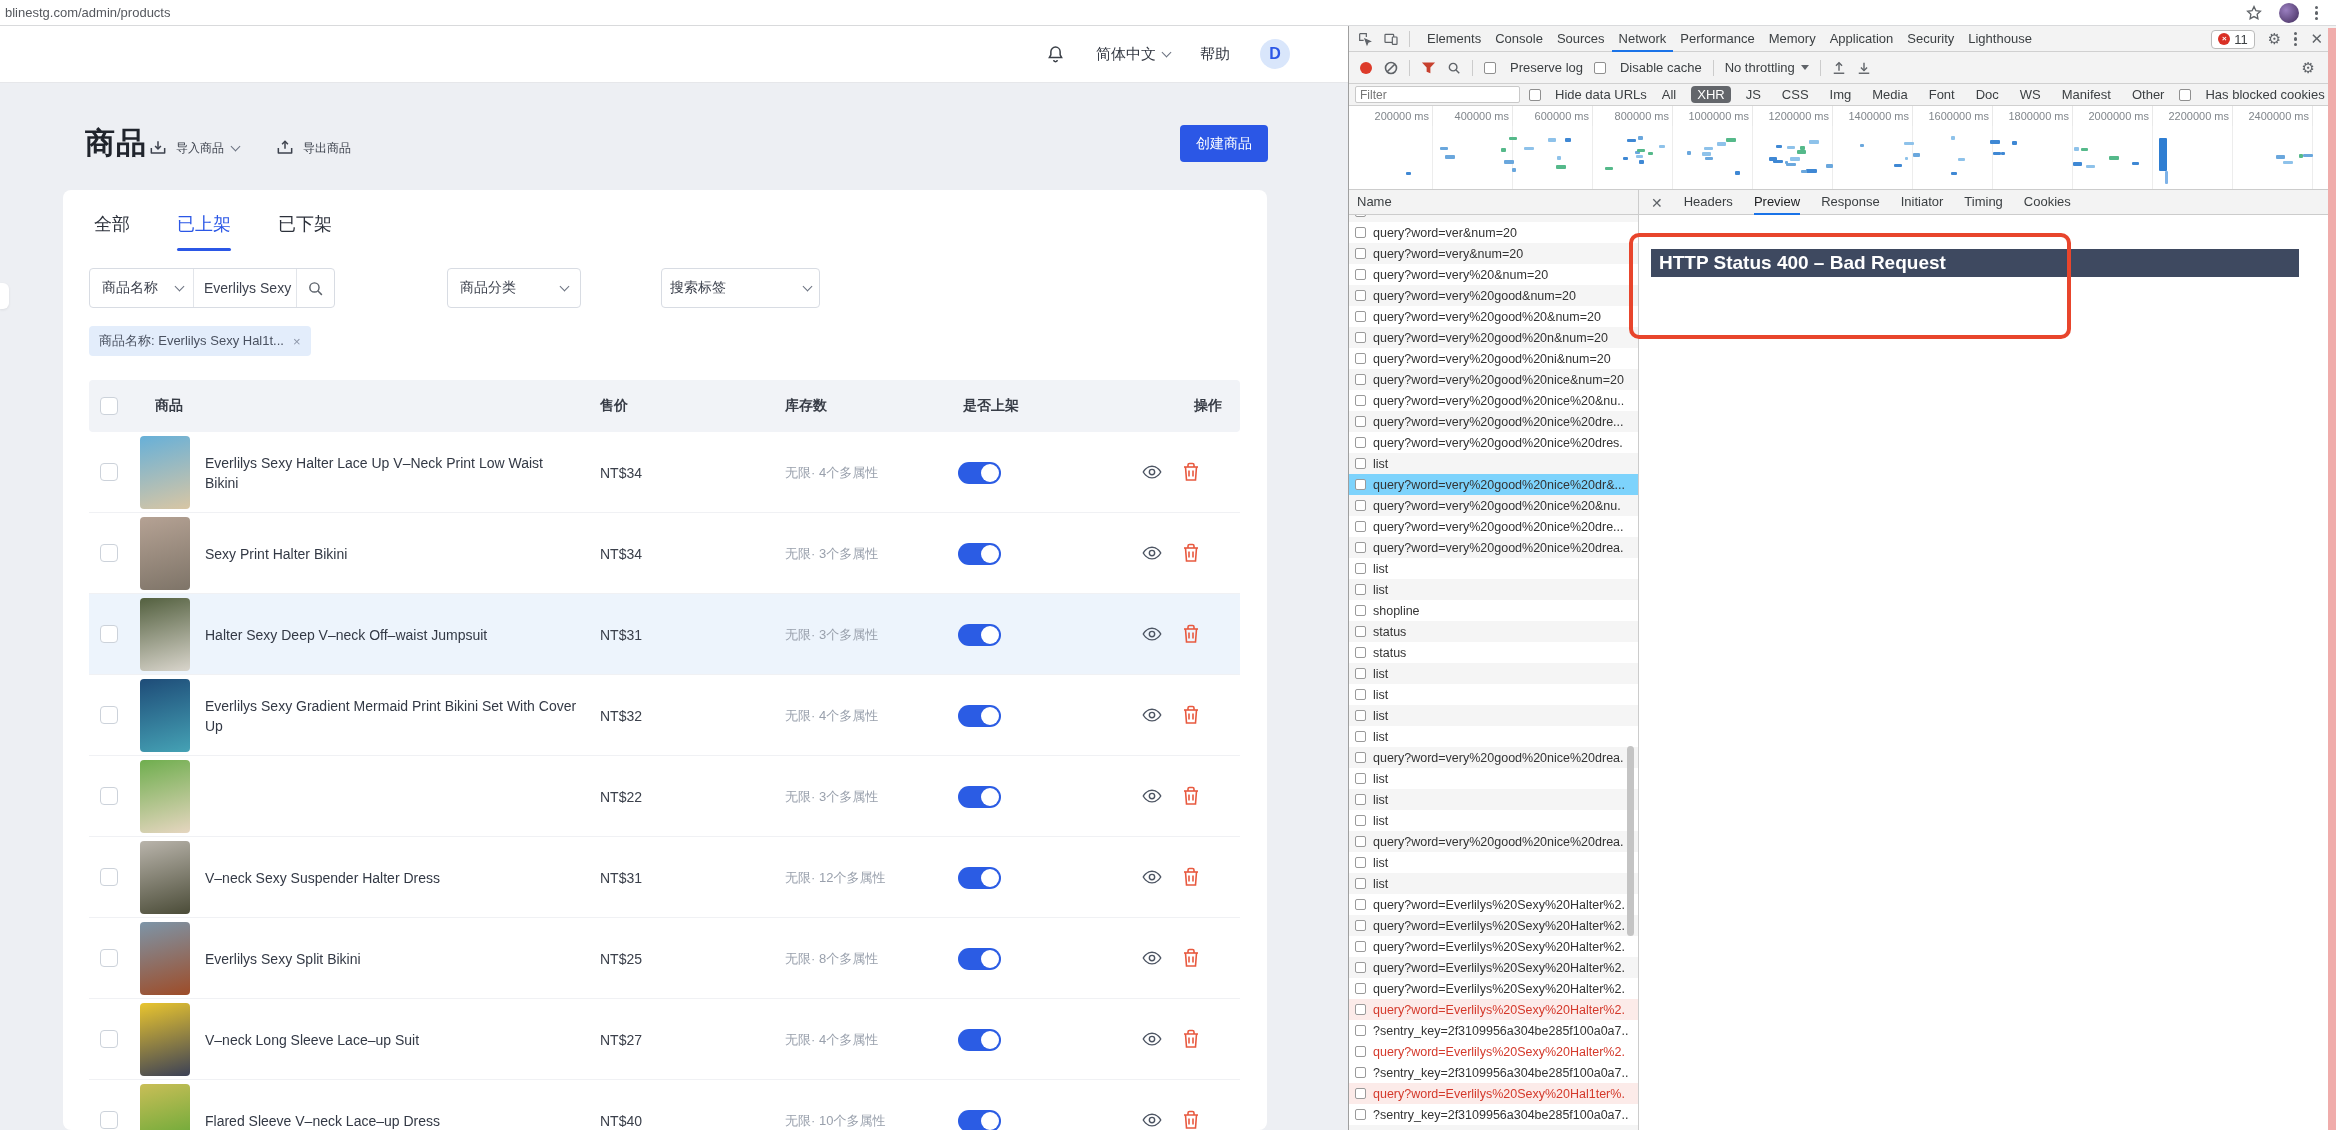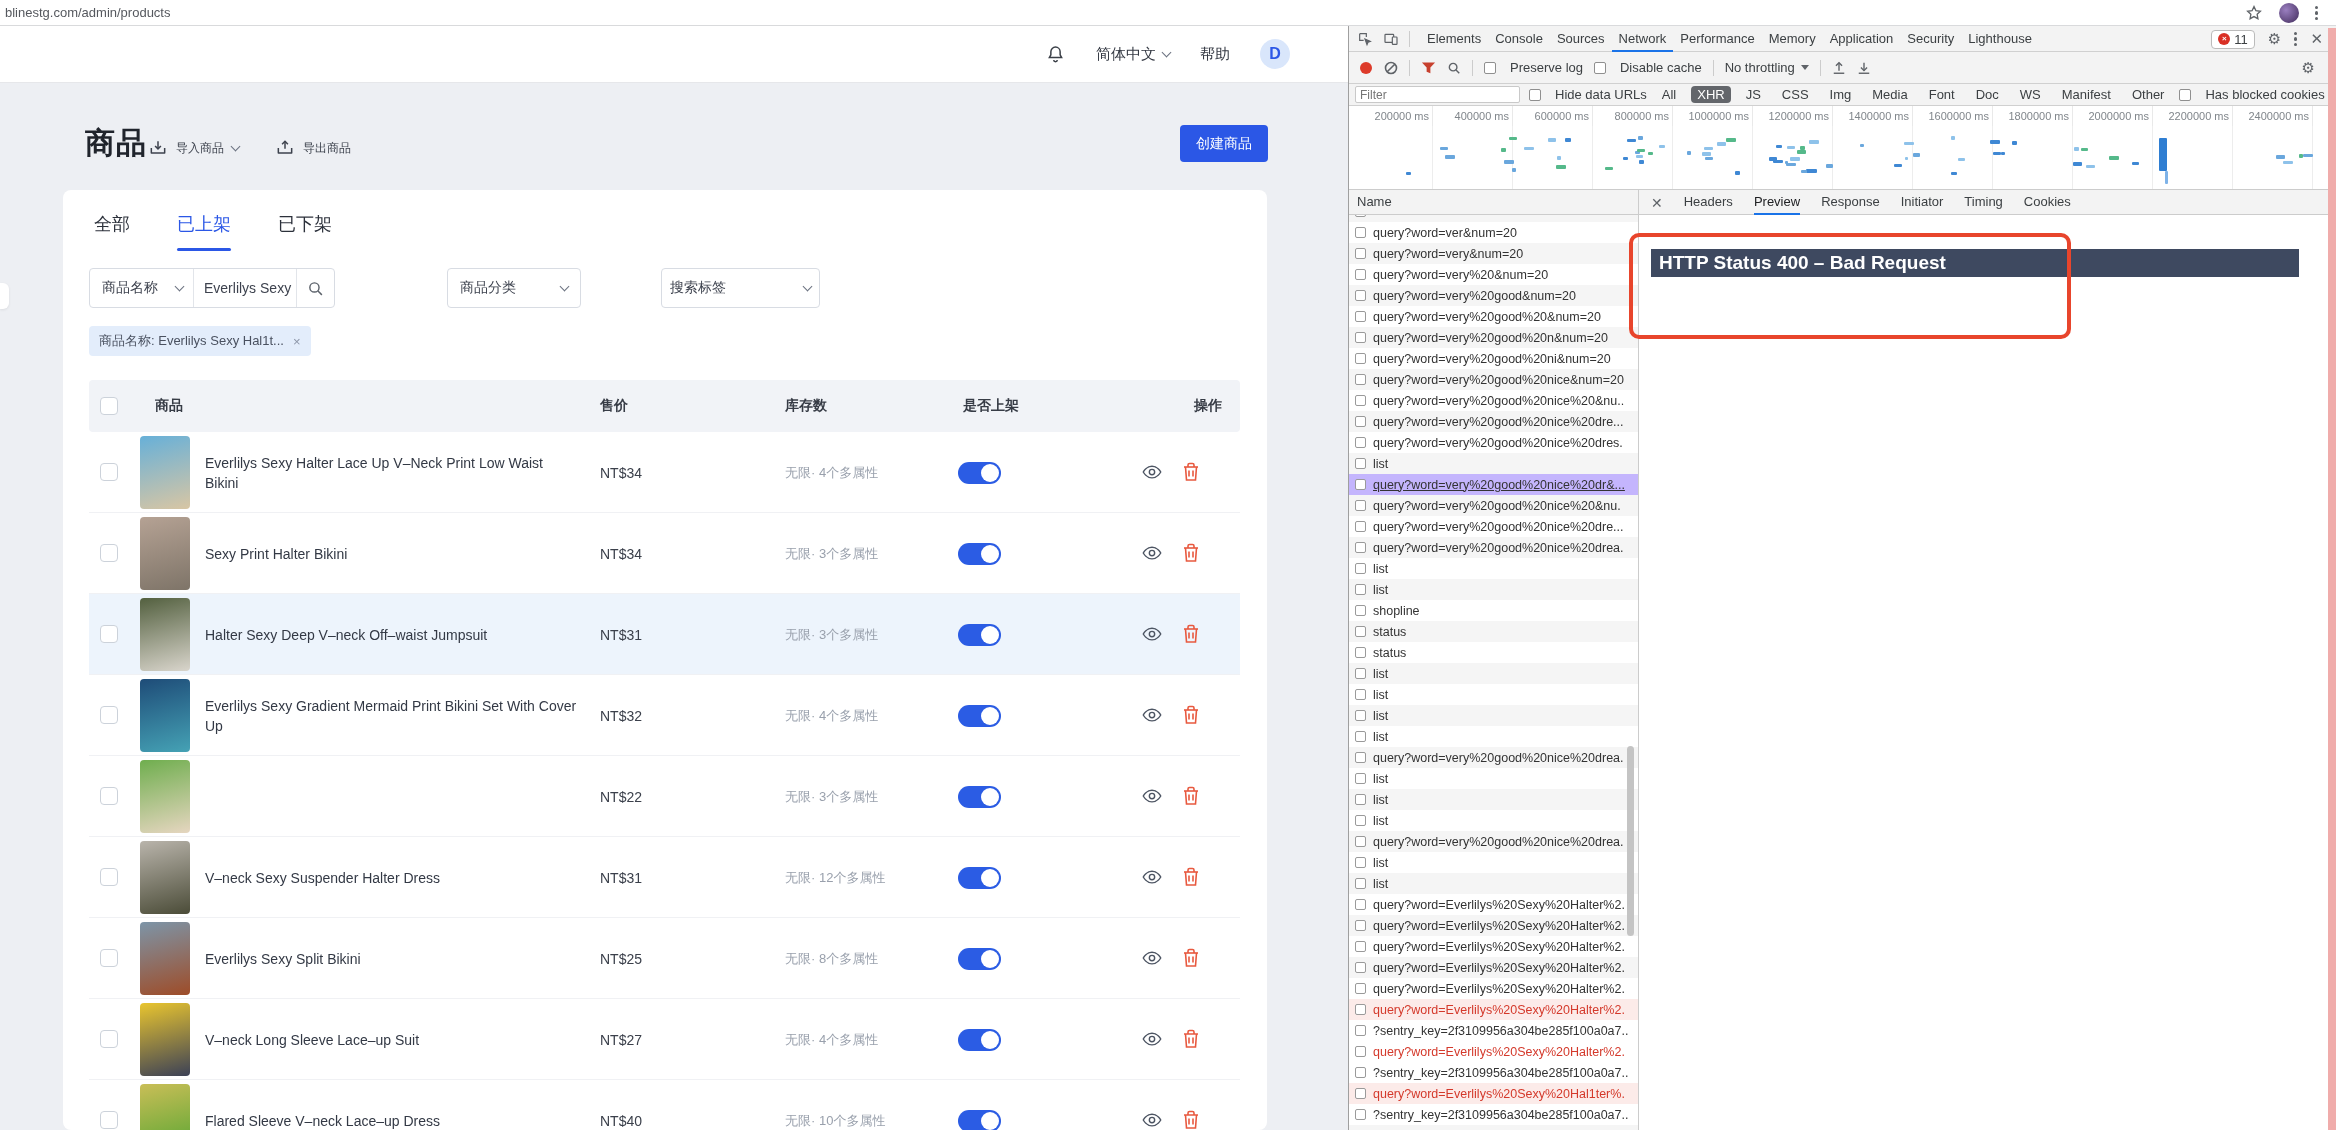--- a/index.html
+++ b/index.html
@@ -726,21 +726,21 @@
             <span class="rlbl">query?word=very%20good%20nice%20dre...</span>
           </div>
           <div class="rrow" style="background: rgb(255, 255, 255);">
             <span class="rcb"></span>
             <span class="rlbl">query?word=very%20good%20nice%20dres.</span>
           </div>
           <div class="rrow" style="background: rgb(245, 245, 245);">
             <span class="rcb"></span>
             <span class="rlbl">list</span>
           </div>
-          <div class="rrow" style="background: #c4b5fd; text-decoration: underline;">
+          <div class="rrow" style="background: #7dd3fc;">
             <span class="rcb"></span>
             <span class="rlbl">query?word=very%20good%20nice%20dr&amp;...</span>
           </div>
           <div class="rrow" style="background: rgb(245, 245, 245);">
             <span class="rcb"></span>
             <span class="rlbl">query?word=very%20good%20nice%20&amp;nu.</span>
           </div>
           <div class="rrow" style="background: rgb(255, 255, 255);">
             <span class="rcb"></span>
             <span class="rlbl">query?word=very%20good%20nice%20dre...</span>

